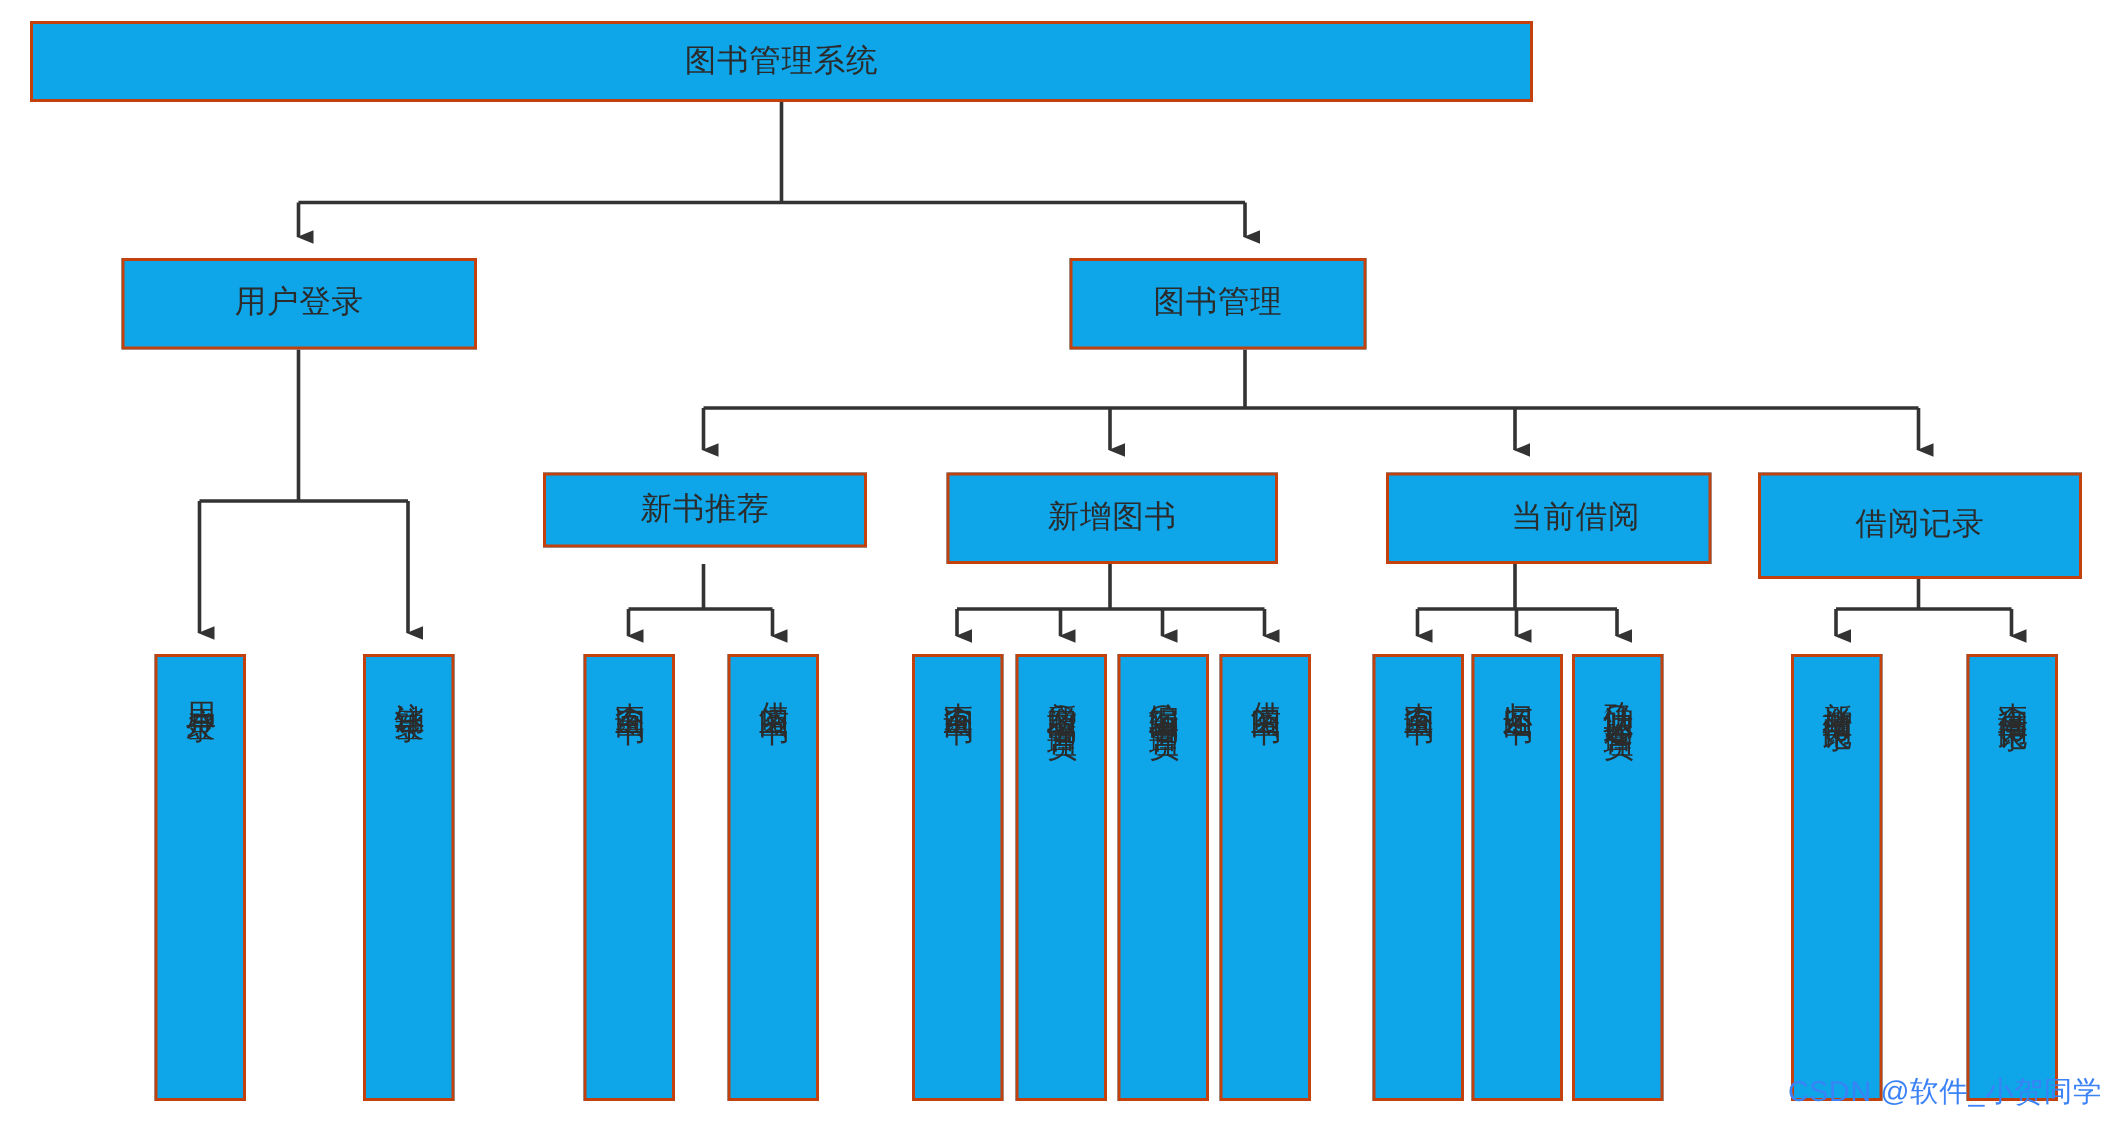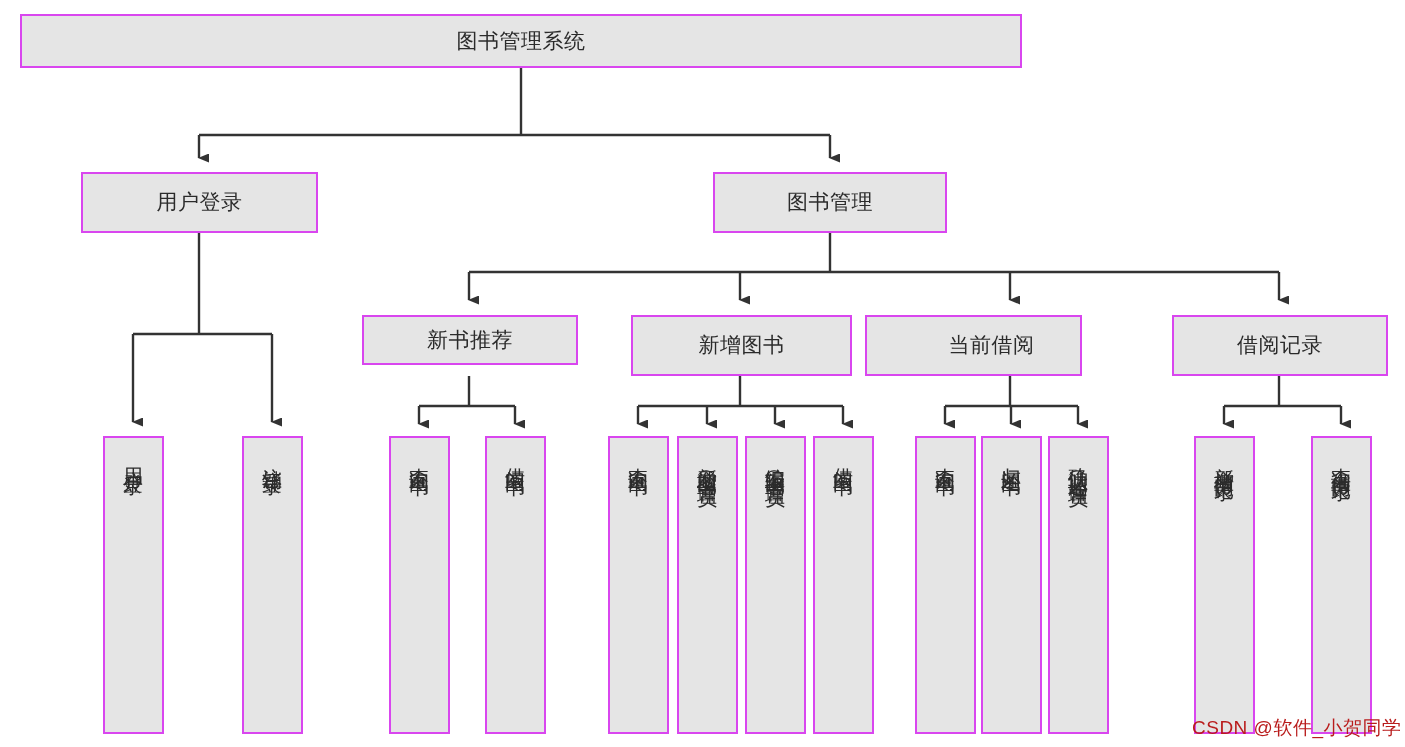--- a/index.html
+++ b/index.html
@@ -21,22 +21,22 @@
   #diagram-svg {
     position: absolute;
     left: 0;
     top: 0;
     width: 1405px;
     height: 747px;
   }
   .node-box {
     position: absolute;
     box-sizing: border-box;
-    background: #e5e5e5;
-    border: 2px solid #d946ef;
+    background: #0ea5e9;
+    border: 2px solid #c2410c;
     display: flex;
     align-items: center;
     justify-content: center;
   }
   .node-label {
     color: #2b2b2b;
     font-size: 21px;
     line-height: 1.15;
     letter-spacing: 0.5px;
     white-space: nowrap;
@@ -50,21 +50,21 @@
   .node-box.vertical .node-label {
     writing-mode: vertical-rl;
     text-orientation: upright;
     white-space: nowrap;
     letter-spacing: 3px;
     font-size: 20px;
     line-height: 1;
   }
   .watermark {
     position: absolute;
-    color: #b91c1c;
+    color: #3b82f6;
     font-size: 19px;
     letter-spacing: 0.5px;
     white-space: nowrap;
     user-select: none;
   }
 </style>
 </head>
 <body>
 
 <div id="diagram-root">
@@ -120,37 +120,37 @@
   </svg>
 
   <div class="node-box" style="left:20px; top:14px; width:1002px; height:54px;">
     <span class="node-label">图书管理系统</span>
   </div>
 
   <div class="node-box" style="left:81px; top:172px; width:237px; height:61px;">
     <span class="node-label">用户登录</span>
   </div>
 
-  <div class="node-box" style="left:713px; top:172px; width:234px; height:61px;">
+  <div class="node-box" style="left:713px; top:172px; width:198px; height:61px;">
     <span class="node-label">图书管理</span>
   </div>
 
   <div class="node-box" style="left:362px; top:315px; width:216px; height:50px;">
     <span class="node-label">新书推荐</span>
   </div>
 
   <div class="node-box" style="left:631px; top:315px; width:221px; height:61px;">
     <span class="node-label">新增图书</span>
   </div>
 
-  <div class="node-box" style="left:865px; top:315px; width:217px; height:61px;padding-left:36px;">
+  <div class="node-box" style="left:924px; top:315px; width:217px; height:61px;padding-left:36px;">
     <span class="node-label">当前借阅</span>
   </div>
 
-  <div class="node-box" style="left:1172px; top:315px; width:216px; height:61px;">
+  <div class="node-box" style="left:1172px; top:315px; width:216px; height:71px;">
     <span class="node-label">借阅记录</span>
   </div>
 
   <div class="node-box vertical" style="left:103px; top:436px; width:61px; height:298px;">
     <span class="node-label">用户登录</span>
   </div>
   <div class="node-box vertical" style="left:242px; top:436px; width:61px; height:298px;">
     <span class="node-label">注销登录</span>
   </div>
 

